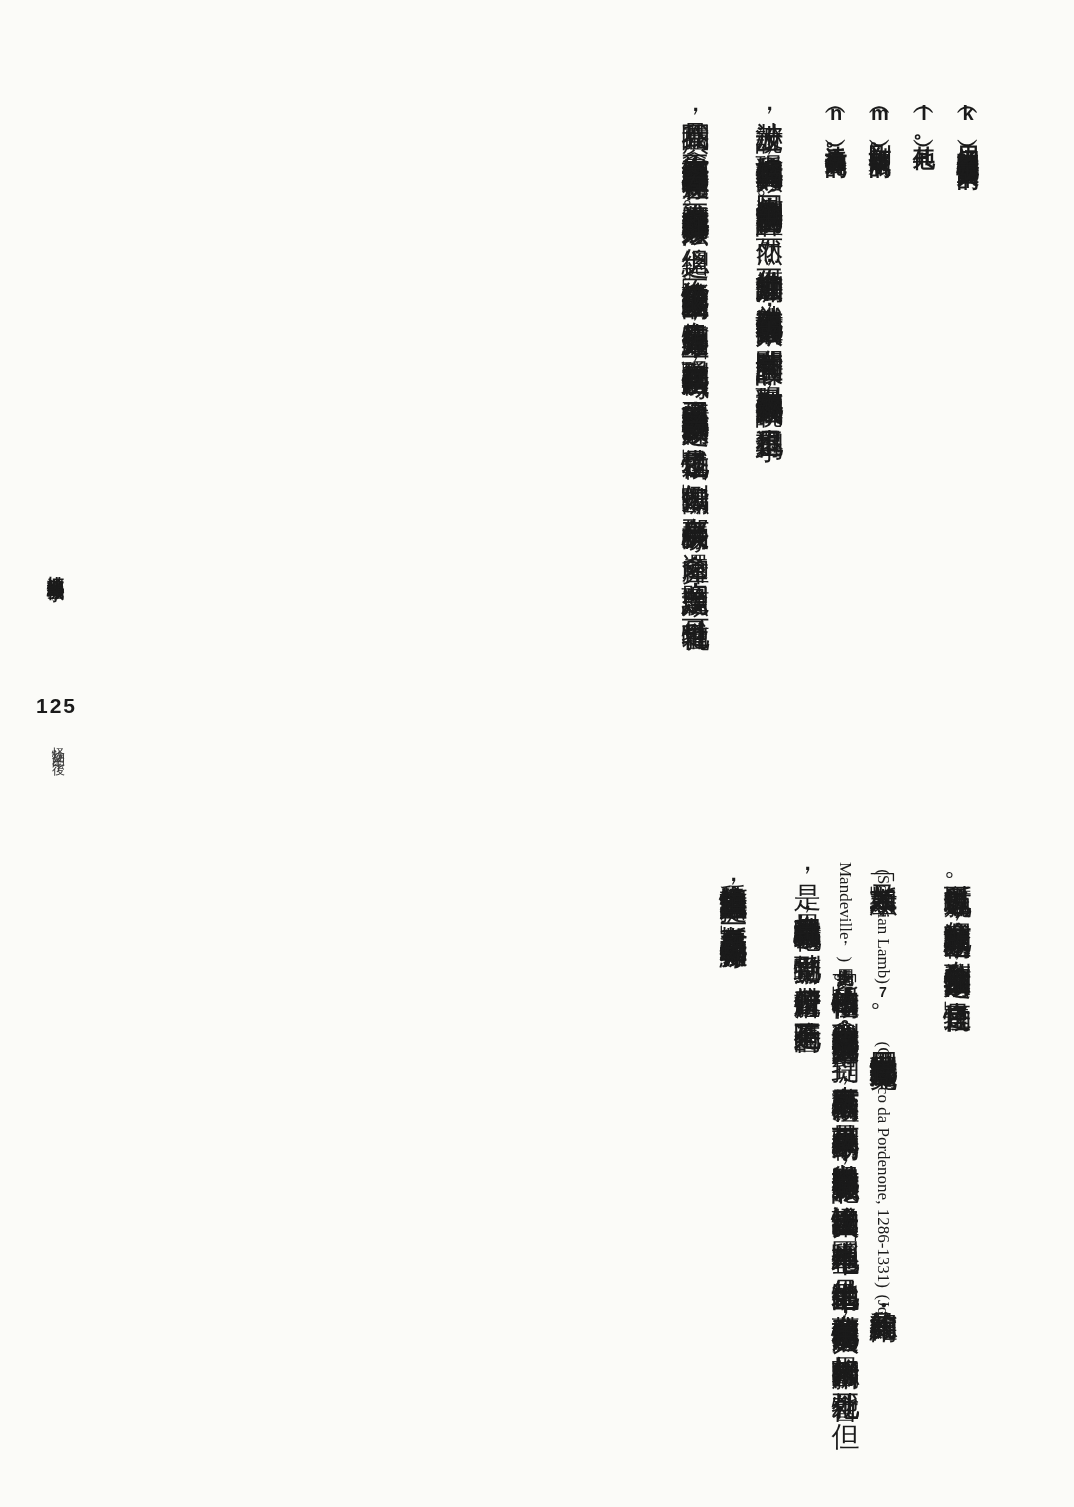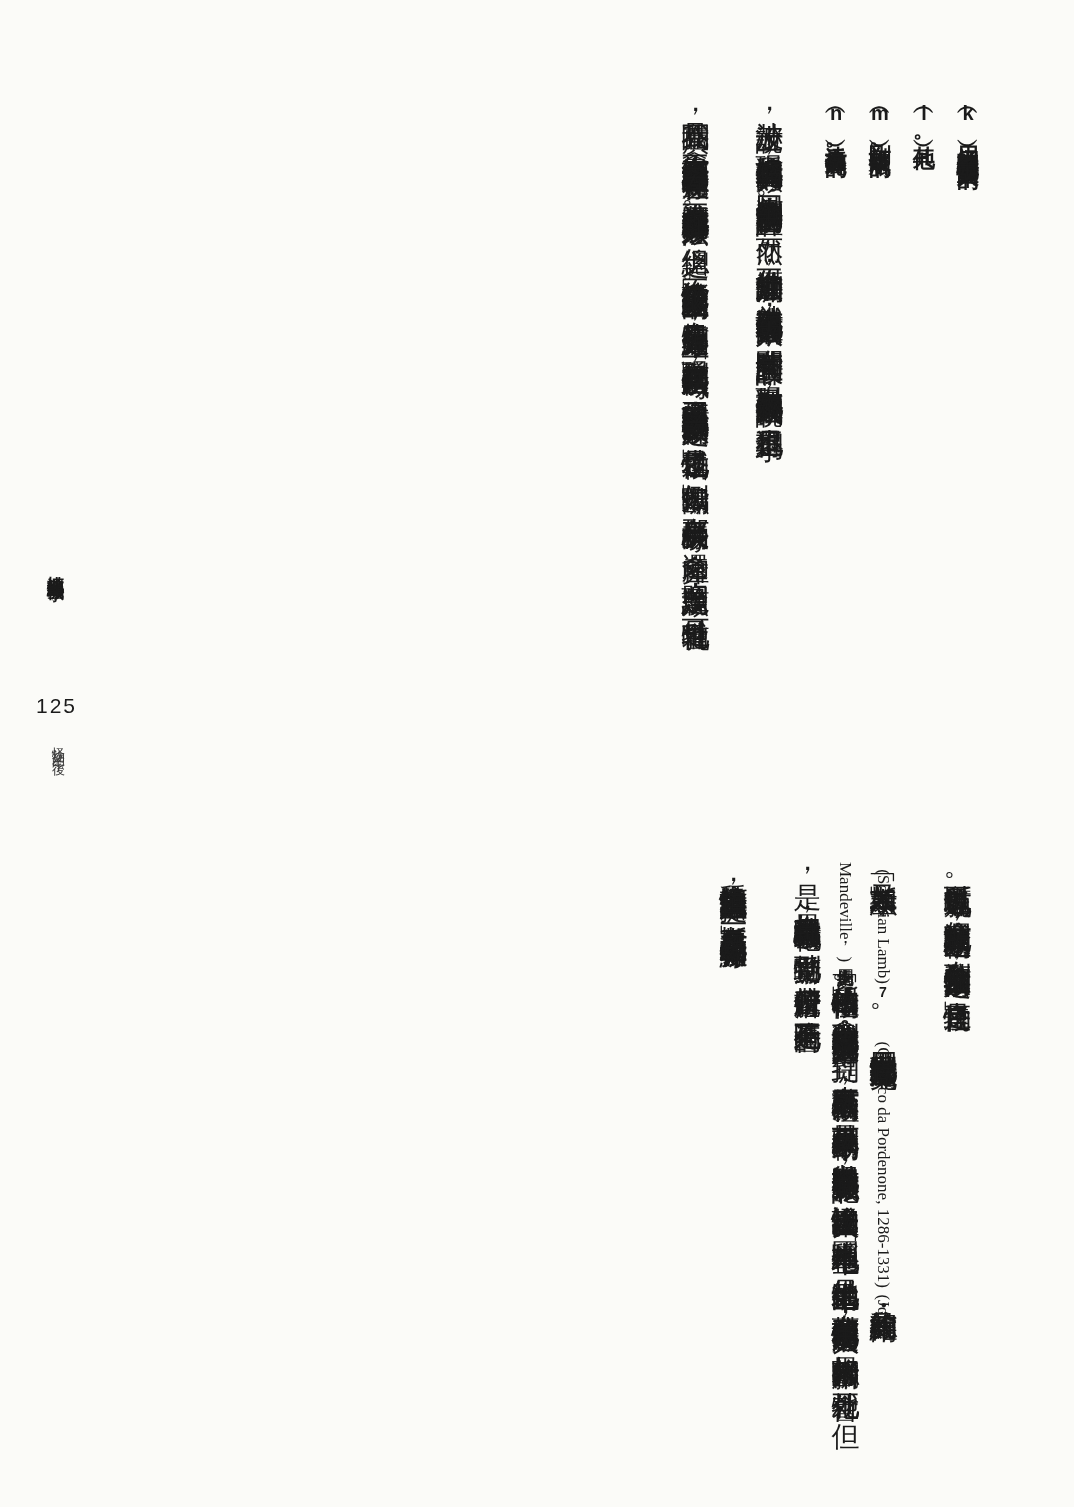--- a/index.html
+++ b/index.html
@@ -69,21 +69,21 @@
   
   .spine-title {
     position: absolute; left: 44px; top: 562px;
     writing-mode: vertical-rl; text-orientation: mixed;
     font-family: "Liberation Sans", "DejaVu Sans", sans-serif;
     font-weight: 700; font-size: 17px; letter-spacing: 1.5px;
   }
   .spine-page {
     position: absolute; left: 36px; top: 694px;
     font-family: "Liberation Sans", "DejaVu Sans", sans-serif;
-    font-weight: 400; font-size: 21px; letter-spacing: 2px;
+    font-weight: 700; font-size: 21px; letter-spacing: 2px;
   }
   .spine-chapter {
     position: absolute; left: 49px; top: 736px;
     writing-mode: vertical-rl; text-orientation: mixed;
     font-family: "Liberation Sans", "DejaVu Sans", sans-serif;
     font-weight: 400; font-size: 13px; letter-spacing: 4px;
     color: #383838;
   }
 </style>
 </head>

